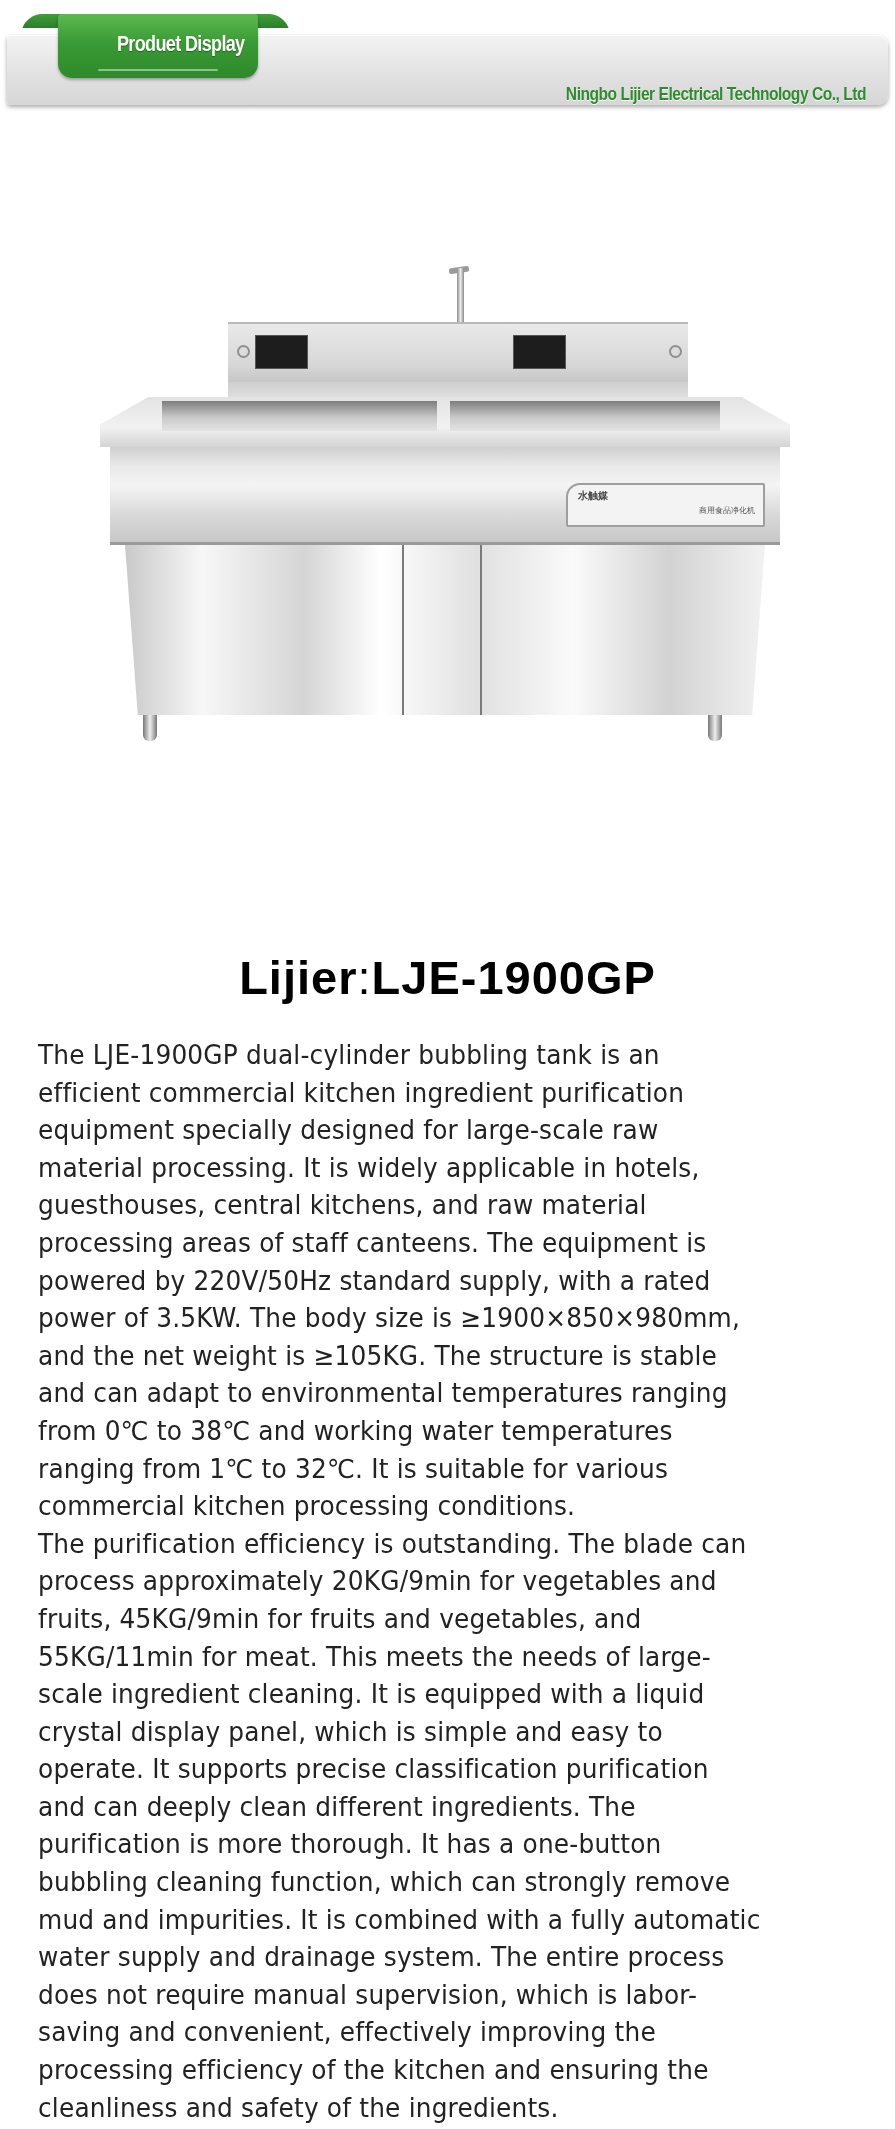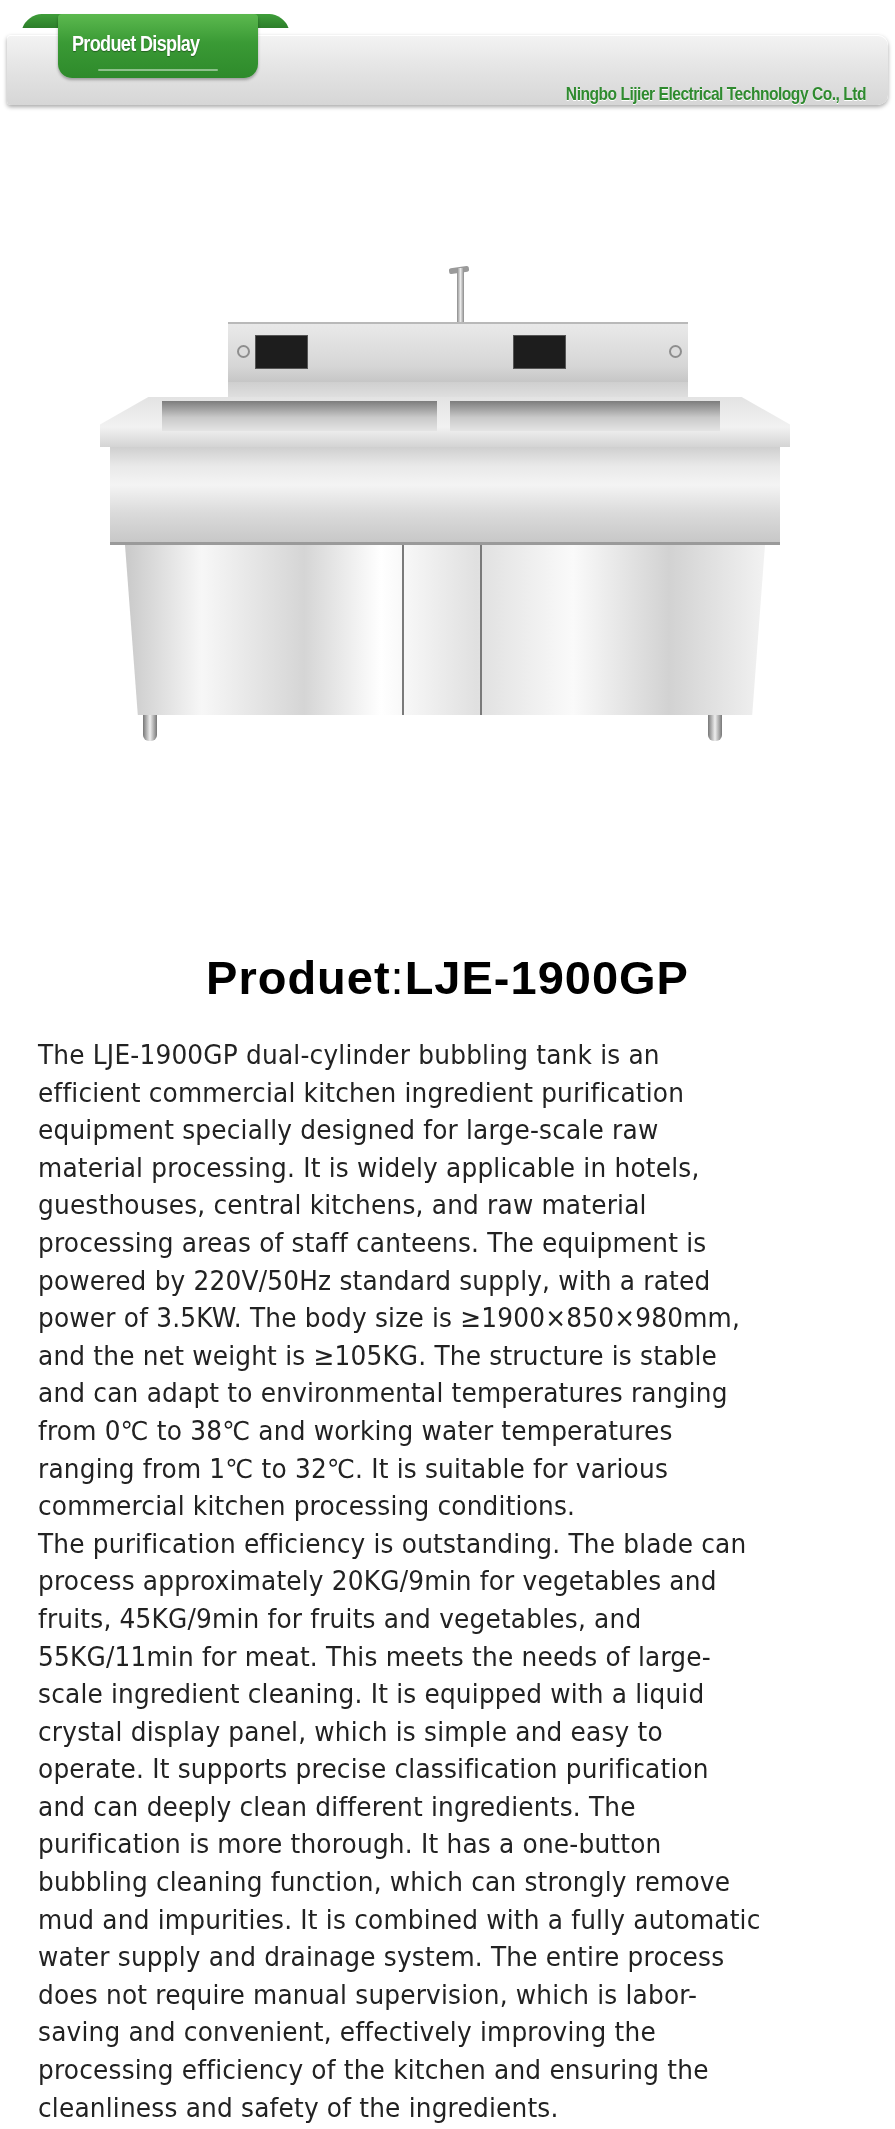--- a/index.html
+++ b/index.html
@@ -15,21 +15,21 @@
     position: absolute; top: 14px; height: 14px; width: 50px;
     background: linear-gradient(to bottom, #3f9e3a, #2c7e2a);
   }
   .ribbon-fold.left { left: 25px; border-radius: 30px 0 0 0; transform: skewX(-20deg); }
   .ribbon-fold.right { left: 236px; border-radius: 0 30px 0 0; transform: skewX(20deg); }
   .ribbon {
     position: absolute; left: 58px; top: 14px; width: 200px; height: 64px;
     background: linear-gradient(to bottom, #5cb94f 0%, #3a9a35 45%, #2e8a2b 100%);
     border-radius: 4px 4px 14px 14px;
     box-shadow: 0 2px 3px rgba(0,0,0,0.3);
-    display: flex; align-items: center; justify-content: flex-start;
+    display: flex; align-items: center; justify-content: flex-end;
   }
   .ribbon::after {
     content: ""; position: absolute; left: 40px; right: 40px; bottom: 7px; height: 2px;
     background: rgba(255,255,255,0.45); border-radius: 2px;
   }
   .ribbon-text {
     color: #ffffff; font-family: "Liberation Sans", sans-serif; font-weight: bold;
     font-size: 22px; letter-spacing: -0.8px; transform: scaleX(0.82);
     text-shadow: 0 1px 1px rgba(0,0,0,0.35); white-space: nowrap; margin-top: -4px;
   }
@@ -97,29 +97,33 @@
   <div class="backsplash"></div>
   <div class="knob" style="left:137px"></div>
   <div class="display-panel" style="left:155px"></div>
   <div class="display-panel" style="left:413px"></div>
   <div class="knob" style="left:569px"></div>
   <div class="backsplash-lip"></div>
   <div class="counter"></div>
   <div class="basin" style="left:62px;width:275px"></div>
   <div class="basin" style="left:350px;width:270px"></div>
   <div class="apron"></div>
+  <div class="label-plate">
+    <span class="label-brand">水触媒</span>
+    <span class="label-sub">商用食品净化机</span>
+  </div>
   <div class="cabinet"></div>
   <div class="door-gap" style="left:302px"></div>
   <div class="door-gap" style="left:380px"></div>
   <div class="leg" style="left:43px"></div>
   <div class="leg" style="left:608px"></div>
 </div>
 
 <div class="title">
-  <span>Produet</span><span class="colon">:</span><span>LJE-1900GP</span>
+  <span>Lijier</span><span class="colon">:</span><span>LJE-1900GP</span>
 </div>
 
 <div class="body-text">
   <p>
     <span class="line">The LJE-1900GP dual-cylinder bubbling tank is an</span>
     <span class="line">efficient commercial kitchen ingredient purification</span>
     <span class="line">equipment specially designed for large-scale raw</span>
     <span class="line">material processing. It is widely applicable in hotels,</span>
     <span class="line">guesthouses, central kitchens, and raw material</span>
     <span class="line">processing areas of staff canteens. The equipment is</span>

